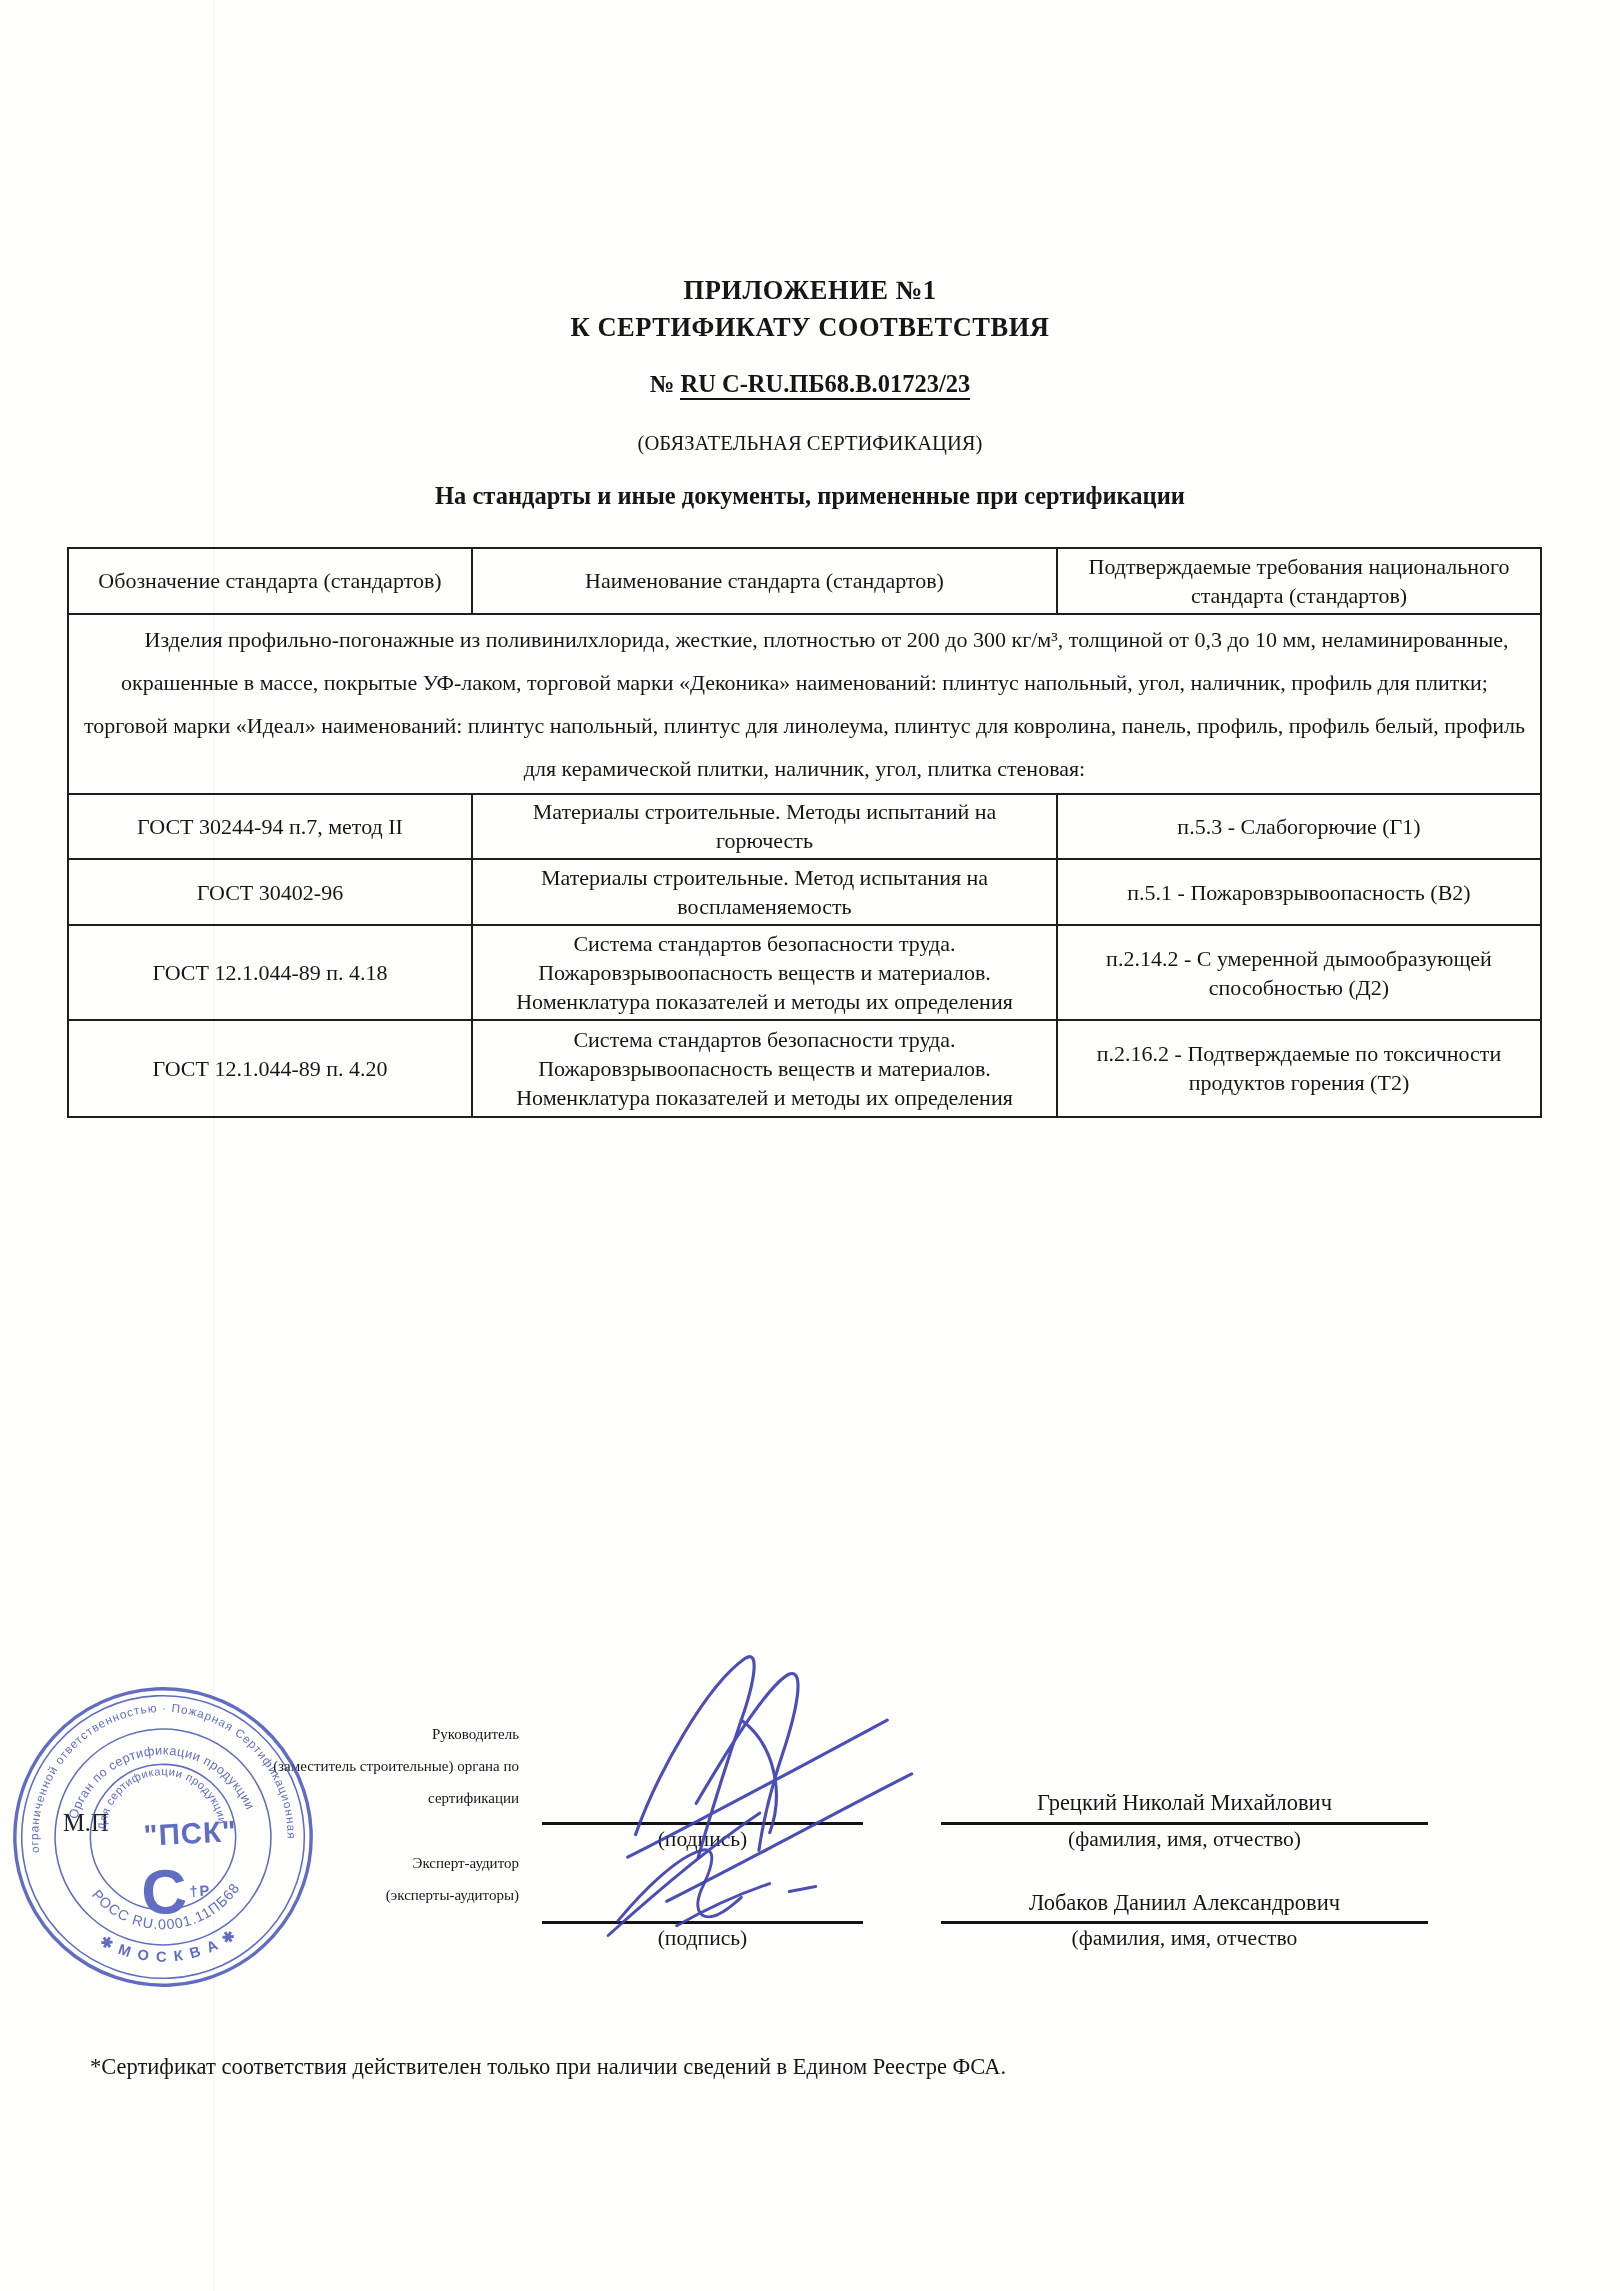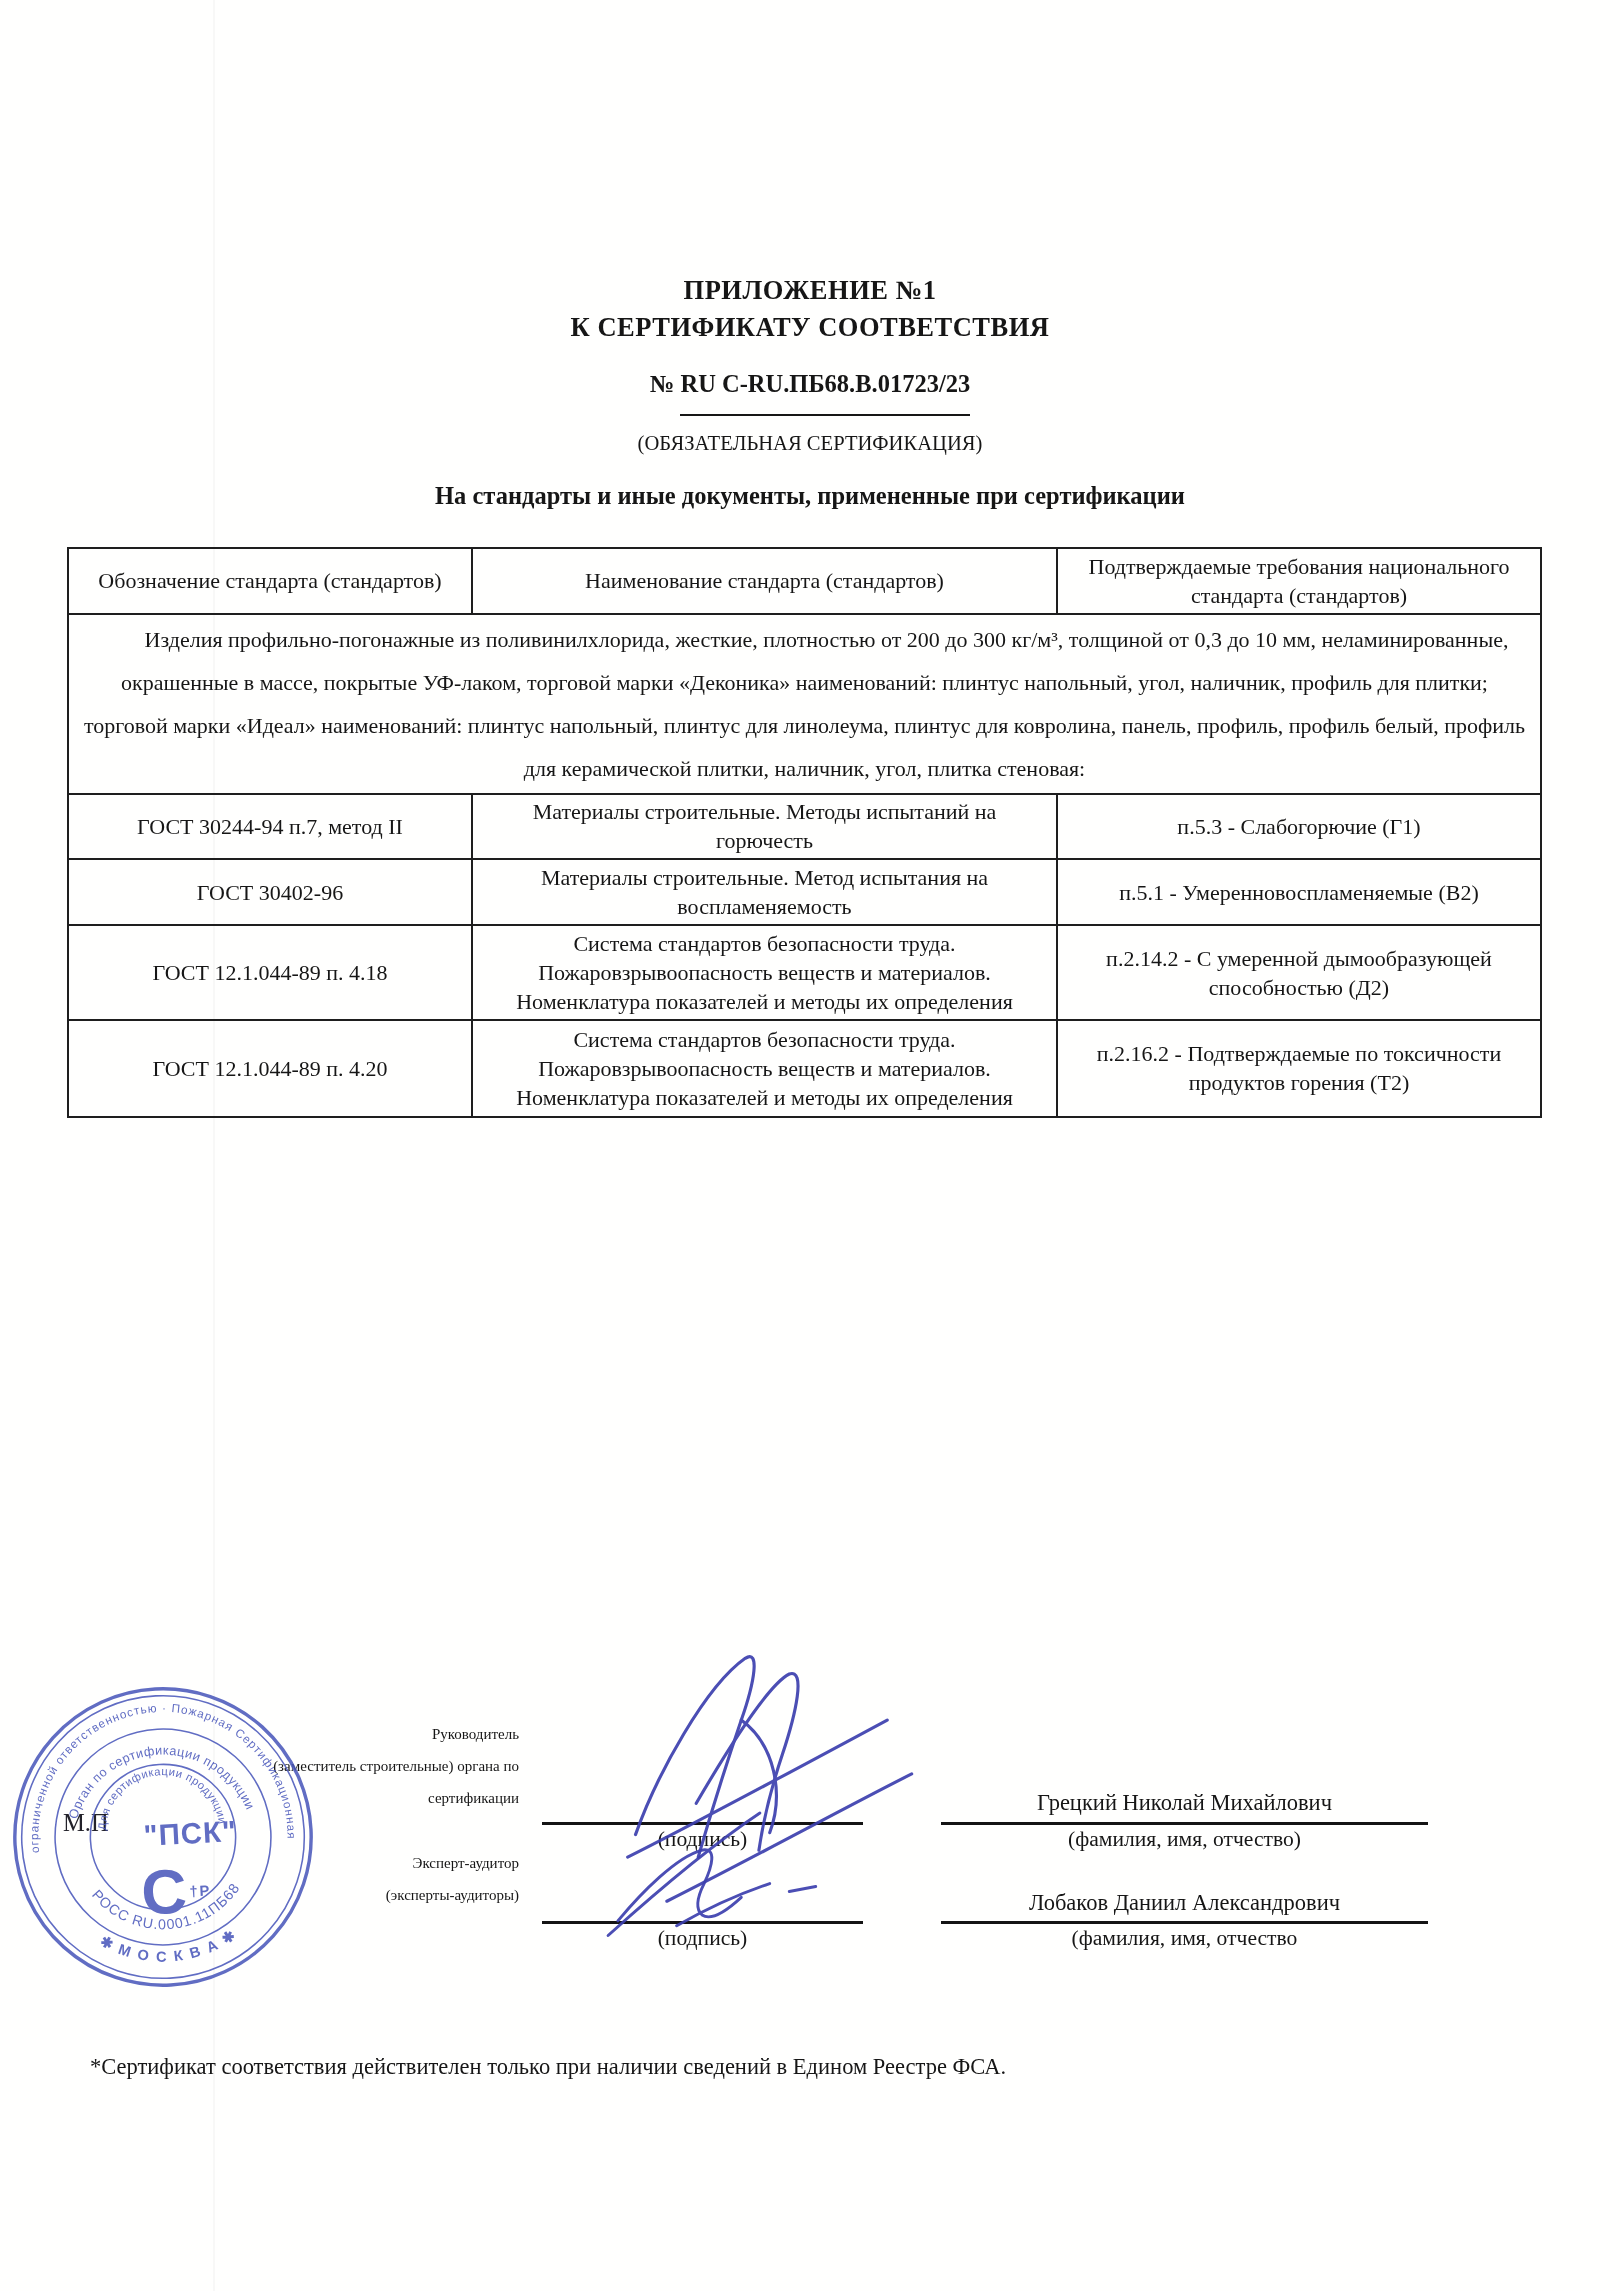--- a/index.html
+++ b/index.html
@@ -8,21 +8,21 @@
     width:1620px;height:2292px;
     background:#fffffe;
     font-family:"Liberation Serif","DejaVu Serif",serif;
     color:#161616;
     overflow:hidden;
   }
   .scan-line{position:absolute;top:0;left:213px;width:2px;height:100%;background:rgba(110,110,110,0.05);}
   .centered{position:absolute;left:0;width:100%;text-align:center;}
   .title{font-weight:bold;font-size:26.5px;letter-spacing:0.5px;}
   .cert-num{font-weight:bold;font-size:24.5px;}
-  .cert-num .underlined{border-bottom:2.5px solid #161616;padding-bottom:17px;}
+  .cert-num .underlined{border-bottom:2.5px solid #161616;padding-bottom:1px;}
   .cert-type{font-size:20.6px;}
   .subtitle{font-weight:bold;font-size:24.5px;}
   table.standards{
     position:absolute;left:67px;top:547px;
     width:1473px;table-layout:fixed;border-collapse:collapse;
     font-size:22px;line-height:29px;
   }
   table.standards,table.standards td,table.standards th{border:2.5px solid #1e1e1e;}
   table.standards th,table.standards td{
     text-align:center;vertical-align:middle;padding:2.9px 9.8px;font-weight:normal;
@@ -71,21 +71,21 @@
         <td class="desc" colspan="3">Изделия профильно-погонажные из поливинилхлорида, жесткие, плотностью от 200 до 300 кг/м³, толщиной от 0,3 до 10 мм, неламинированные, окрашенные в массе, покрытые УФ-лаком, торговой марки «Деконика» наименований: плинтус напольный, угол, наличник, профиль для плитки; торговой марки «Идеал» наименований: плинтус напольный, плинтус для линолеума, плинтус для ковролина, панель, профиль, профиль белый, профиль для керамической плитки, наличник, угол, плитка стеновая:</td>
       </tr>
       <tr style="height:63px">
         <td>ГОСТ 30244-94 п.7, метод II</td>
         <td>Материалы строительные. Методы испытаний на горючесть</td>
         <td>п.5.3 - Слабогорючие (Г1)</td>
       </tr>
       <tr style="height:61px">
         <td>ГОСТ 30402-96</td>
         <td>Материалы строительные. Метод испытания на воспламеняемость</td>
-        <td>п.5.1 - Умеренновоспламеняемые (В2)</td>
+        <td>п.5.1 - Пожаровзрывоопасность (В2)</td>
       </tr>
       <tr style="height:74px">
         <td>ГОСТ 12.1.044-89 п. 4.18</td>
         <td>Система стандартов безопасности труда. Пожаровзрывоопасность веществ и материалов. Номенклатура показателей и методы их определения</td>
         <td>п.2.14.2 - С умеренной дымообразующей способностью (Д2)</td>
       </tr>
       <tr style="height:97px">
         <td>ГОСТ 12.1.044-89 п. 4.20</td>
         <td>Система стандартов безопасности труда. Пожаровзрывоопасность веществ и материалов. Номенклатура показателей и методы их определения</td>
         <td>п.2.16.2 - Подтверждаемые по токсичности продуктов горения (Т2)</td>

